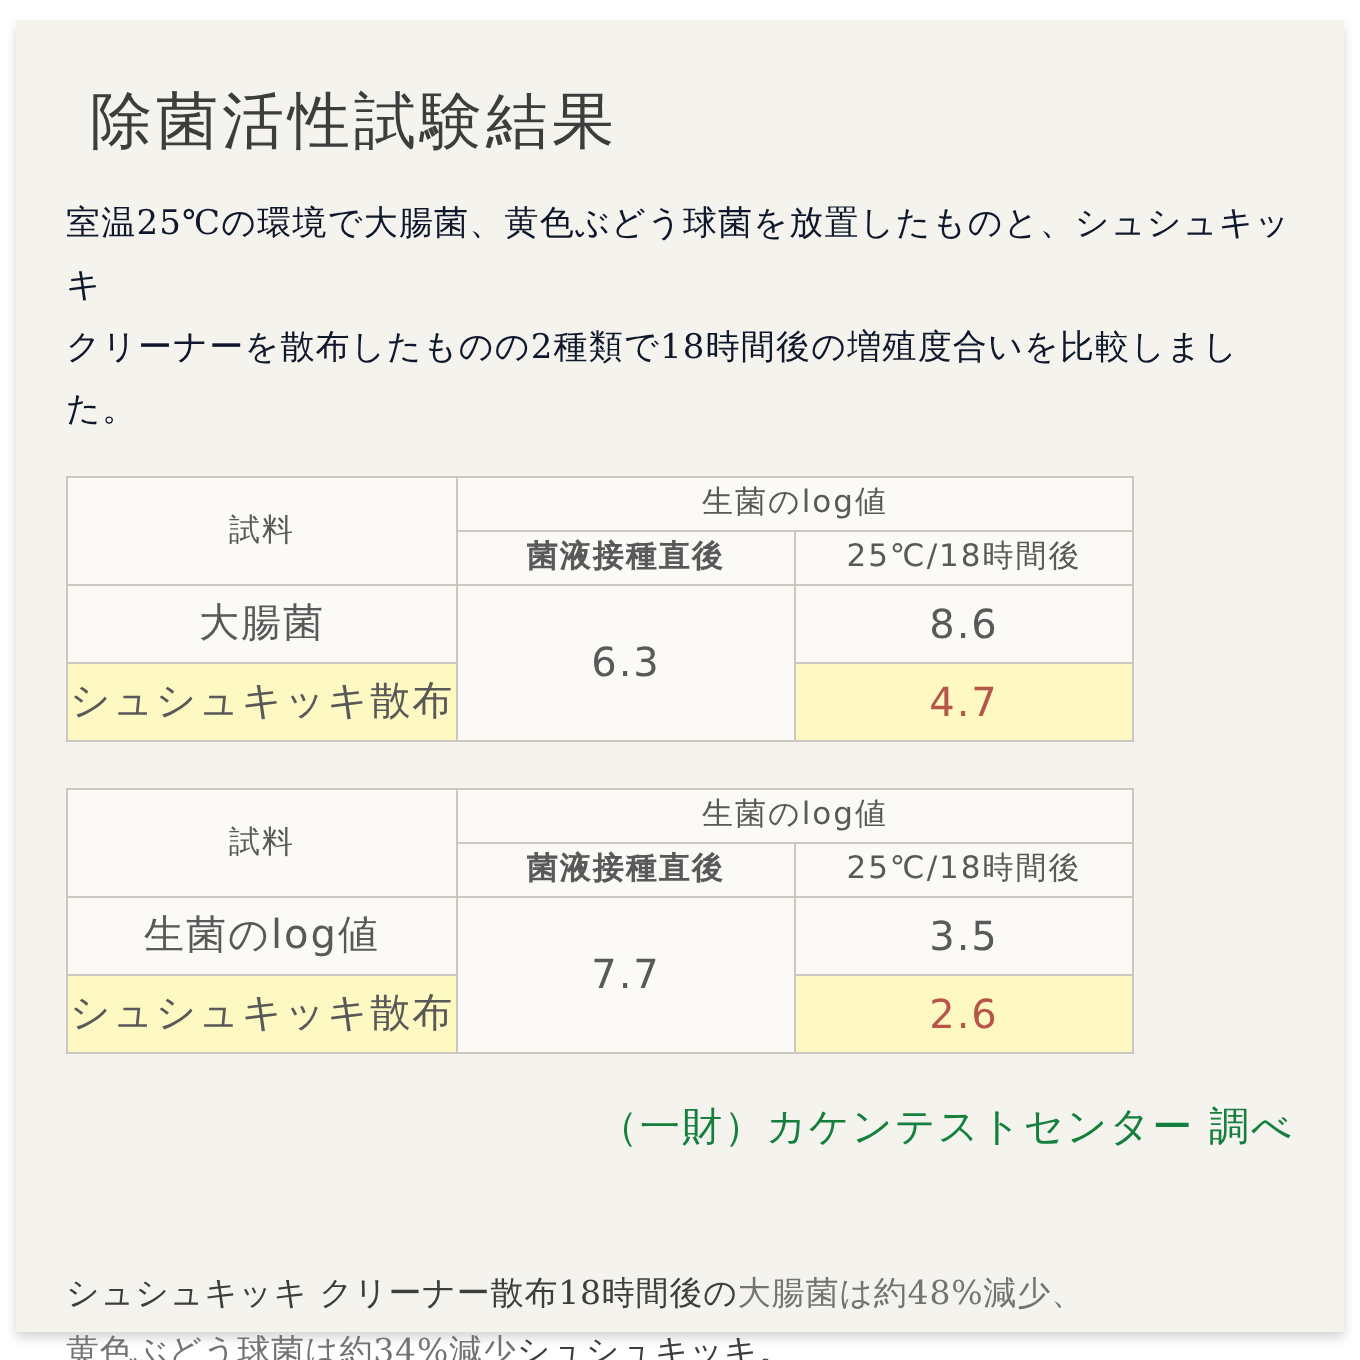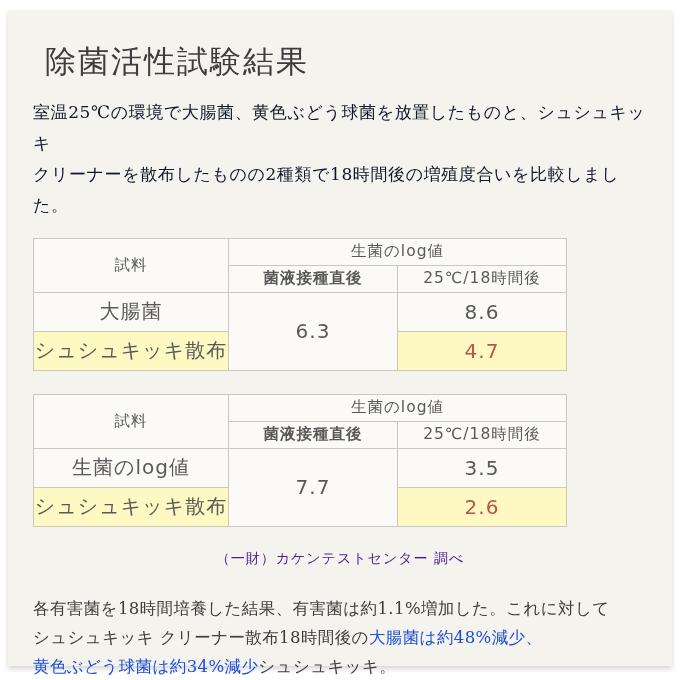--- a/index.html
+++ b/index.html
@@ -53,35 +53,35 @@
   td.col-sample { width: 195px; }
   td.col-mid    { width: 210px; font-weight: bold; }
   td.col-last   { width: 209px; }
   tr.hrow td { height: 27px; }
   tr.drow td { height: 39px; font-size: 20px; }
   td.big-num { font-size: 17px; }
   tr.highlight td { background: #fef9c3; }
   td.red-val { color: #b85549; }
   .credit {
     width: 614px;
-    text-align: center;
-    font-size: 14px;
-    color: #4c1d95;
+    text-align: right;
+    font-size: 20px;
+    color: #15803d;
     letter-spacing: 1px;
     margin: 7px 0 0 0;
   }
   .summary {
     font-family: "DejaVu Serif", "Liberation Serif", serif;
     font-size: 16.5px;
     color: #3d3d3d;
     line-height: 1.75;
     letter-spacing: 0.4px;
     margin: 27px 0 0 0;
   }
-  .summary .red-text { color: #1d4ed8; }
+  .summary .red-text { color: #737373; }
 </style>
 </head>
 <body>
 
 <div class="card">
 
   <h1 class="title">除菌活性試験結果</h1>
 
   <p class="intro"><span>室温25℃の環境で大腸菌、黄色ぶどう球菌を放置したものと、シュシュキッキ</span><br><span>クリーナーを散布したものの2種類で18時間後の増殖度合いを比較しました。</span></p>
 
@@ -124,15 +124,15 @@
       </tr>
       <tr class="drow highlight">
         <td>シュシュキッキ散布</td>
         <td class="red-val">2.6</td>
       </tr>
     </tbody>
   </table>
 
   <div class="credit">（一財）カケンテストセンター 調べ</div>
 
-  <p class="summary"><span>各有害菌を18時間培養した結果、有害菌は約1.1%増加した。これに対して</span><br><span>シュシュキッキ クリーナー散布18時間後の</span><span class="red-text">大腸菌は約48%減少、</span><br><span class="red-text">黄色ぶどう球菌は約34%減少</span><span>シュシュキッキ。</span></p>
+  <p class="summary"><br><span>シュシュキッキ クリーナー散布18時間後の</span><span class="red-text">大腸菌は約48%減少、</span><br><span class="red-text">黄色ぶどう球菌は約34%減少</span><span>シュシュキッキ。</span></p>
 
 </div>
 
 </body></html>

